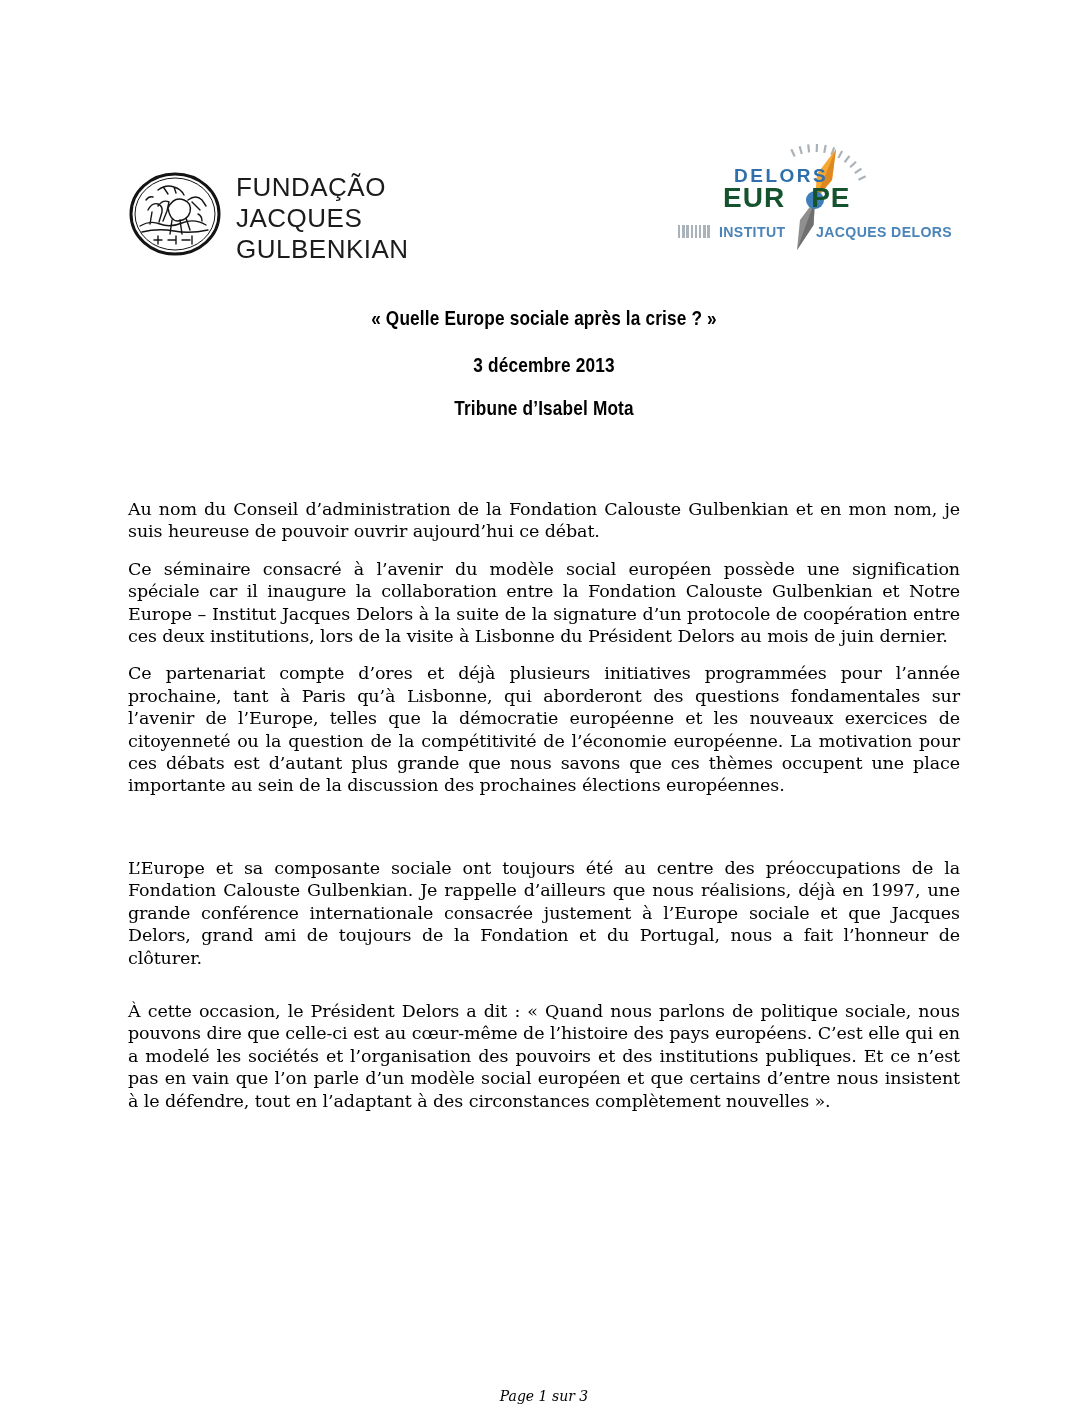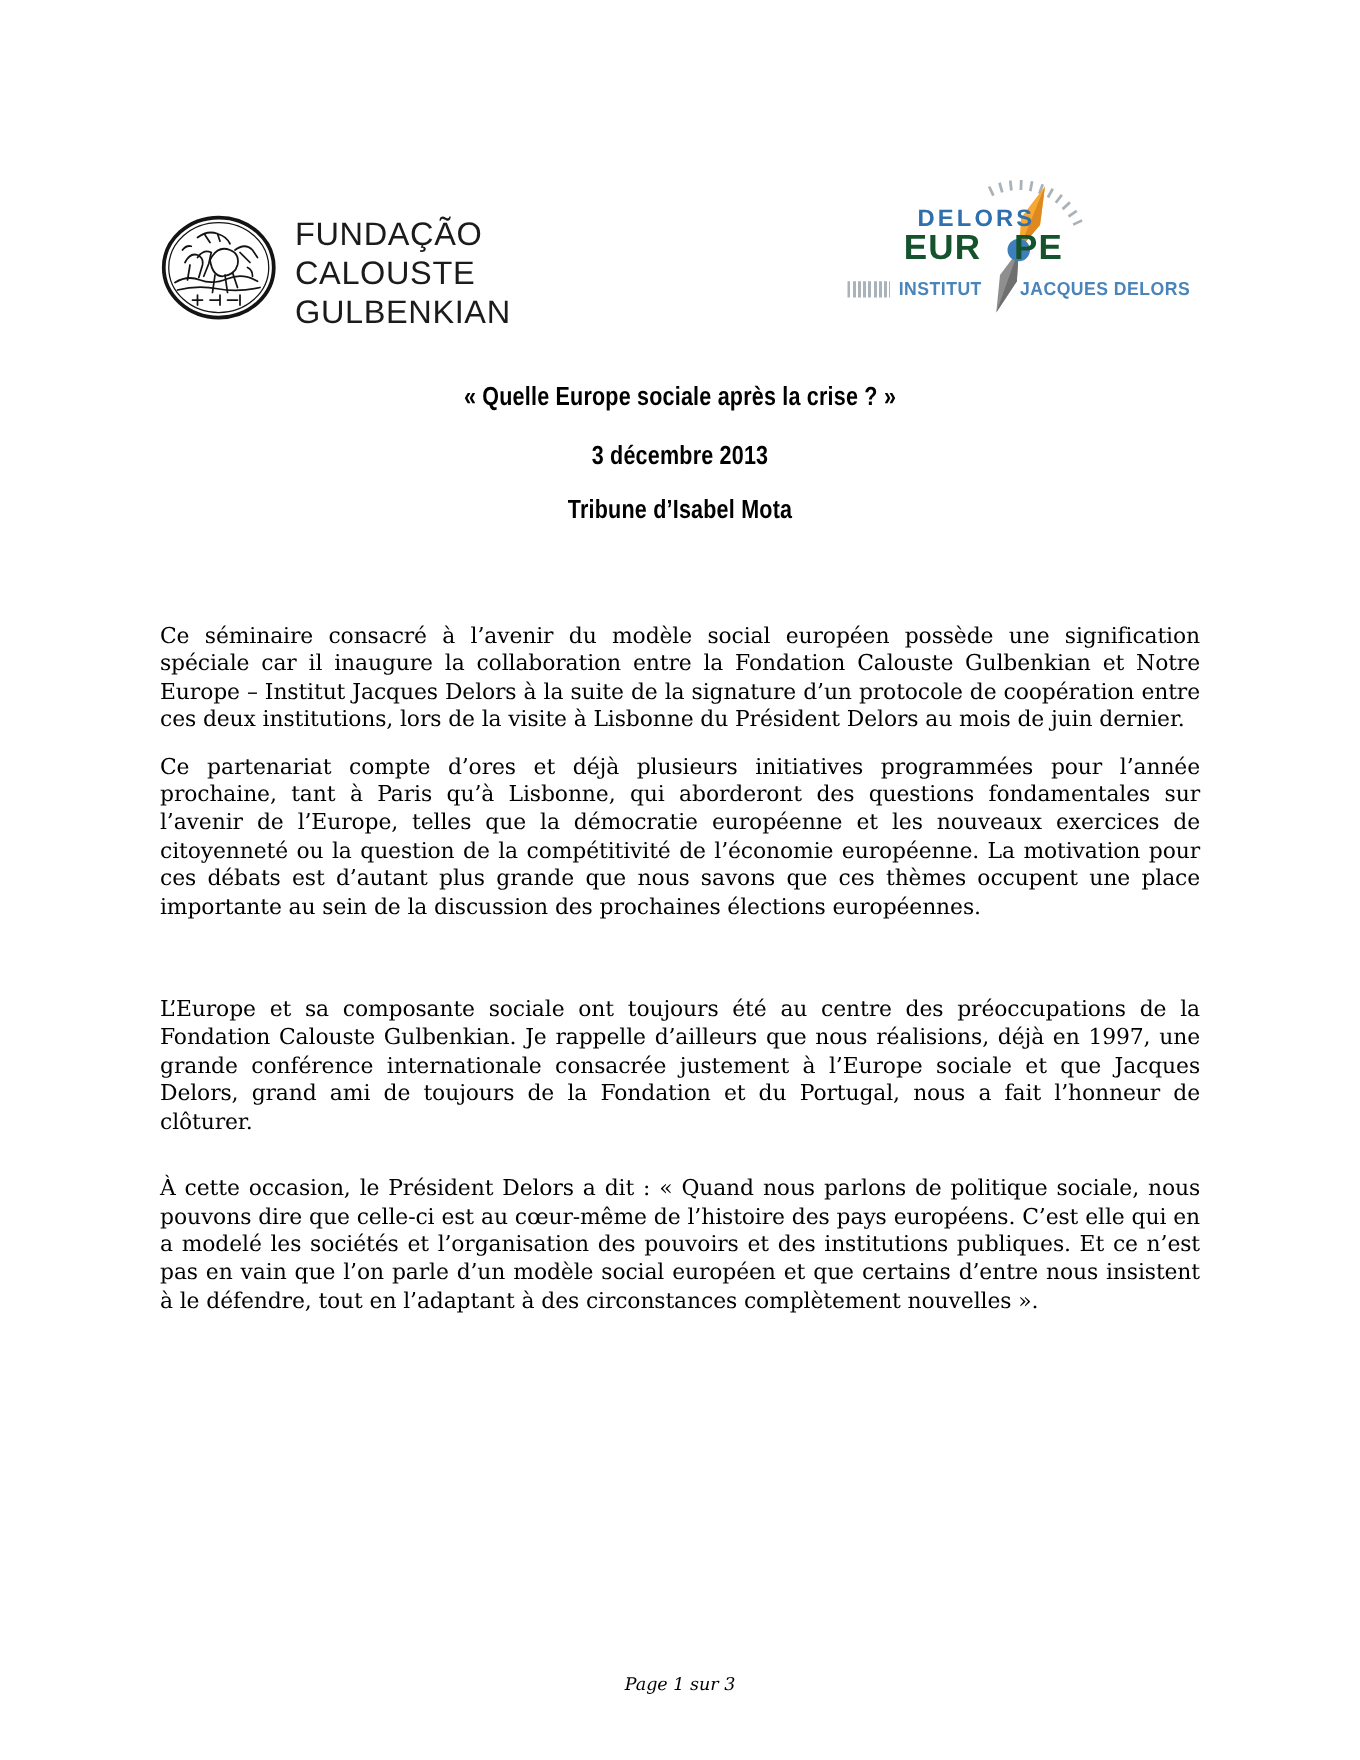--- a/index.html
+++ b/index.html
@@ -116,21 +116,21 @@
     letter-spacing: -0.1px;
   }
   .content .salutation { margin: 0 0 44px 0; text-align: left; }
   .content p { margin: 0 0 15px 0; }
   .content p.gap-after { margin-bottom: 60px; }
   .content p.tight { margin-bottom: 31px; }
 
   
   .page-footer {
     position: absolute;
-    left: 0; top: 1340px;
+    left: 0; top: 1388px;
     width: 1088px;
     text-align: center;
     font-family: "DejaVu Serif", serif;
     font-style: italic;
     font-size: 14px;
     color: #000;
   }
 </style>
 </head>
 <body>
@@ -149,21 +149,21 @@
         <path d="M20 40 q4 -8 10 -6 q5 2 4 8 l-3 10 M24 42 l-2 12"></path>
         <path d="M30 36 q5 -7 11 -4 l-2 9 -4 10"></path>
         <path d="M60 30 q8 -6 14 0 l4 6 M64 32 l8 8"></path>
         <path d="M30 20 q8 -6 16 -3 q7 2 10 8 M36 18 l4 6 M46 17 l2 6"></path>
         <path d="M26 70 h8 m6 0 h8 m6 0 h8 M30 66 v8 M48 66 v8 M64 66 v8"></path>
         <path d="M18 30 q3 -4 7 -3 M70 44 q4 2 4 7"></path>
       </g>
     </svg>
     <div class="gulb-name">
       <div>FUNDAÇÃO</div>
-      <div>CALOUSTE</div>
+      <div>JACQUES</div>
       <div>GULBENKIAN</div>
     </div>
   </div>
 
   <div class="ne-logo">
     <svg class="ne-compass" width="268" height="112" viewBox="0 0 268 112">
 
       <g stroke="#a9b2b9" stroke-width="2.2">
         <line x1="118.7" y1="13.5" x2="115.3" y2="6.2"></line>
         <line x1="125.8" y1="10.9" x2="123.6" y2="3.2"></line>
@@ -195,20 +195,21 @@
     </div>
   </div>
 
   <div class="title-block">
     <div class="doc-title">« Quelle Europe sociale après la crise ? »</div>
     <div class="doc-date">3 décembre 2013</div>
     <div class="doc-byline">Tribune d’Isabel Mota</div>
   </div>
 
   <div class="content">
+    <p>Au nom du Conseil d’administration de la Fondation Calouste Gulbenkian et en mon nom, je suis heureuse de pouvoir ouvrir aujourd’hui ce débat.</p>
     <p>Ce séminaire consacré à l’avenir du modèle social européen possède une signification spéciale car il inaugure la collaboration entre la Fondation Calouste Gulbenkian et Notre Europe – Institut Jacques Delors à la suite de la signature d’un protocole de coopération entre ces deux institutions, lors de la visite à Lisbonne du Président Delors au mois de juin dernier.</p>
     <p class="gap-after">Ce partenariat compte d’ores et déjà plusieurs initiatives programmées pour l’année prochaine, tant à Paris qu’à Lisbonne, qui aborderont des questions fondamentales sur l’avenir de l’Europe, telles que la démocratie européenne et les nouveaux exercices de citoyenneté ou la question de la compétitivité de l’économie européenne. La motivation pour ces débats est d’autant plus grande que nous savons que ces thèmes occupent une place importante au sein de la discussion des prochaines élections européennes.</p>
     <p class="tight">L’Europe et sa composante sociale ont toujours été au centre des préoccupations de la Fondation Calouste Gulbenkian. Je rappelle d’ailleurs que nous réalisions, déjà en 1997, une grande conférence internationale consacrée justement à l’Europe sociale et que Jacques Delors, grand ami de toujours de la Fondation et du Portugal, nous a fait l’honneur de clôturer.</p>
     <p>À cette occasion, le Président Delors a dit : « Quand nous parlons de politique sociale, nous pouvons dire que celle-ci est au cœur-même de l’histoire des pays européens. C’est elle qui en a modelé les sociétés et l’organisation des pouvoirs et des institutions publiques. Et ce n’est pas en vain que l’on parle d’un modèle social européen et que certains d’entre nous insistent à le défendre, tout en l’adaptant à des circonstances complètement nouvelles ».</p>
   </div>
 
   <div class="page-footer">Page 1 sur 3</div>
 
 </div>
 

